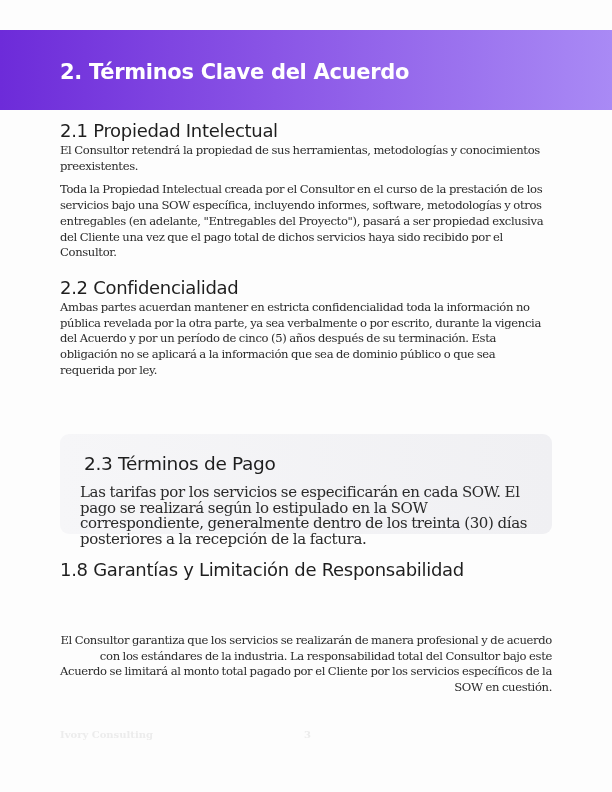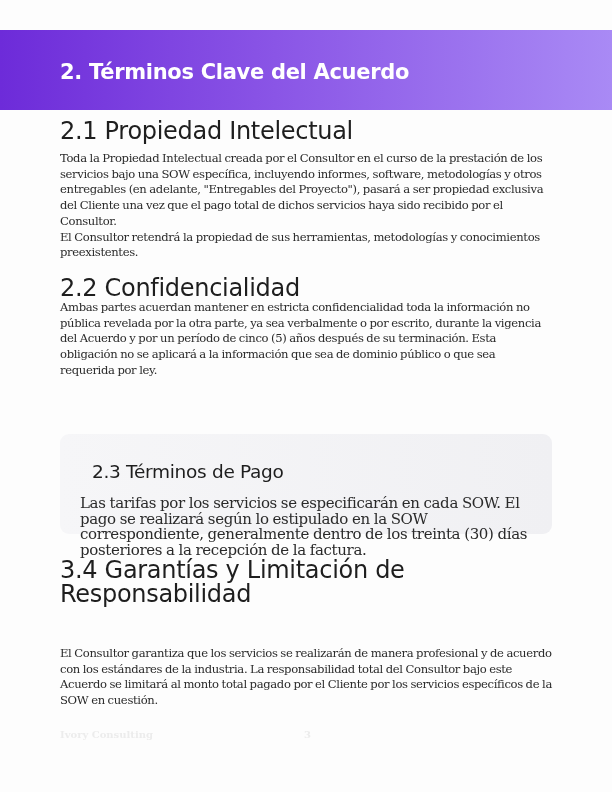--- a/index.html
+++ b/index.html
@@ -32,21 +32,21 @@
     }
     .section {
       position: absolute;
       left: 60px;
       width: 492px;
     }
     .section h2 {
       margin: 0;
       font-family: "DejaVu Sans", sans-serif;
       font-weight: normal;
-      font-size: 24px;
+      font-size: 18px;
       letter-spacing: -0.3px;
       color: #1e1e1e;
       line-height: 24px;
     }
     .section p {
       margin: 0;
       font-family: "DejaVu Serif", serif;
       font-size: 11.6px;
       line-height: 15.7px;
       letter-spacing: -0.35px;
@@ -60,39 +60,39 @@
     .callout {
       position: absolute;
       left: 60px; top: 434px;
       width: 492px; height: 100px;
       border-radius: 9px;
       background: linear-gradient(90deg, #f6f6f8 0%, #f0f0f3 100%);
       box-sizing: border-box;
       padding: 14px 20px 0 20px;
     }
     .callout h2 {
-      margin: 12px;
+      margin: 4px;
       font-family: "DejaVu Sans", sans-serif;
       font-weight: normal;
       font-size: 18.5px;
       letter-spacing: -0.3px;
       color: #1e1e1e;
       line-height: 24px;
     }
     .callout p {
       margin: 9px 0 0 0;
       font-family: "DejaVu Serif", serif;
       font-size: 15px;
       line-height: 15.7px;
       letter-spacing: -0.35px;
       word-spacing: -0.5px;
       color: #2a2a2a;
     }
     #s24 { top: 558px; }
-    #s24 p { margin-top: 40px; }
+    #s24 p { margin-top: 51px; text-align: right; }
     .footer {
       position: absolute;
       left: 60px; top: 729px;
       width: 260px;
       font-family: "DejaVu Serif", serif;
       font-weight: bold;
       font-size: 10px;
       color: #ececec;
     }
     .footer .brand { position: absolute; left: 0; top: 0; }
@@ -100,35 +100,35 @@
   </style>
 </head>
 <body>
 
 <div class="header">
   <h1>2. Términos Clave del Acuerdo</h1>
 </div>
 
 <div class="section" id="s21">
   <h2>2.1 Propiedad Intelectual</h2>
+  <p style="margin-top:0">El Consultor retendrá la propiedad de sus herramientas, metodologías y conocimientos preexistentes.</p>
   <p>Toda la Propiedad Intelectual creada por el Consultor en el curso de la prestación de los servicios bajo una SOW específica, incluyendo informes, software, metodologías y otros entregables (en adelante, "Entregables del Proyecto"), pasará a ser propiedad exclusiva del Cliente una vez que el pago total de dichos servicios haya sido recibido por el Consultor.</p>
-  <p style="margin-top:0">El Consultor retendrá la propiedad de sus herramientas, metodologías y conocimientos preexistentes.</p>
 </div>
 
 <div class="section" id="s22">
   <h2>2.2 Confidencialidad</h2>
   <p>Ambas partes acuerdan mantener en estricta confidencialidad toda la información no pública revelada por la otra parte, ya sea verbalmente o por escrito, durante la vigencia del Acuerdo y por un período de cinco (5) años después de su terminación. Esta obligación no se aplicará a la información que sea de dominio público o que sea requerida por ley.</p>
 </div>
 
 <div class="callout">
   <h2>2.3 Términos de Pago</h2>
   <p>Las tarifas por los servicios se especificarán en cada SOW. El pago se realizará según lo estipulado en la SOW correspondiente, generalmente dentro de los treinta (30) días posteriores a la recepción de la factura.</p>
 </div>
 
 <div class="section" id="s24">
-  <h2>3.4 Garantías y Limitación de Responsabilidad</h2>
+  <h2>1.8 Garantías y Limitación de Responsabilidad</h2>
   <p>El Consultor garantiza que los servicios se realizarán de manera profesional y de acuerdo con los estándares de la industria. La responsabilidad total del Consultor bajo este Acuerdo se limitará al monto total pagado por el Cliente por los servicios específicos de la SOW en cuestión.</p>
 </div>
 
 <div class="footer">
   <span class="brand">Ivory Consulting</span>
   <span class="page">3</span>
 </div>
 
 </body></html>

